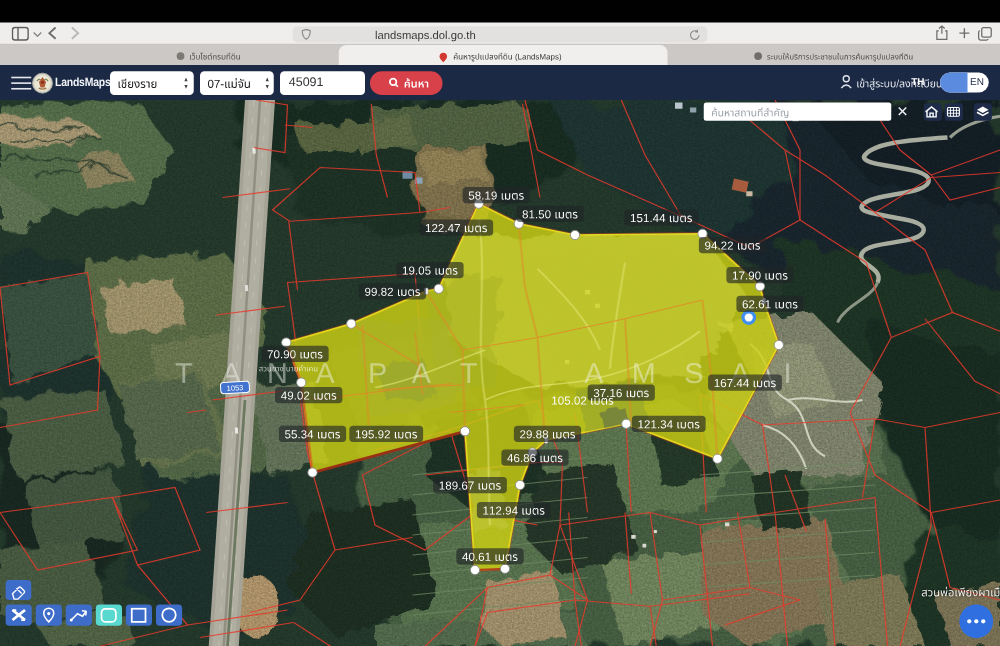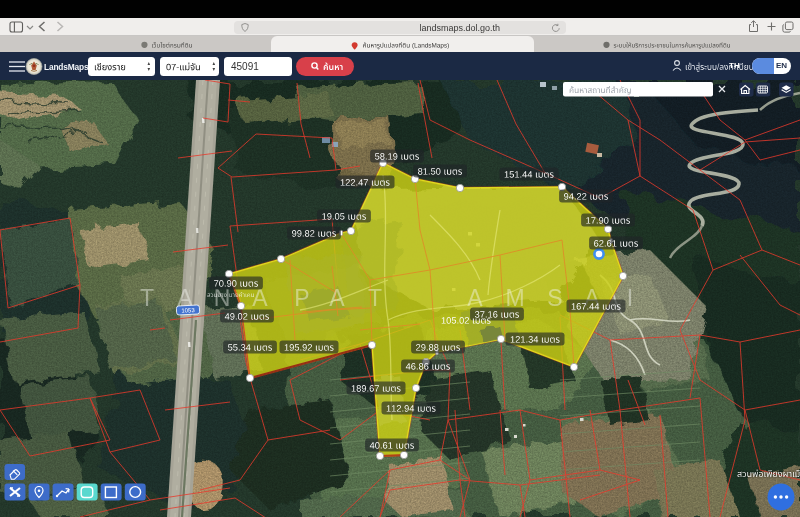--- a/index.html
+++ b/index.html
@@ -19,21 +19,21 @@
 <svg class="abs" style="left:38px;top:3px" width="8" height="11" viewBox="0 0 8 11">
         <path d="M6.5,1 L1.5,5.5 L6.5,10" fill="none" stroke="#6e6d6b" stroke-width="1.5"></path>
       </svg>
 <svg class="abs" style="left:56px;top:3px" width="8" height="11" viewBox="0 0 8 11">
         <path d="M1.5,1 L6.5,5.5 L1.5,10" fill="none" stroke="#b9b7b5" stroke-width="1.5"></path>
       </svg>
 <div class="abs" style="left:234px;top:2.5px;width:332px;height:13.5px;background:#e3e1df;border-radius:4px"></div>
 <svg class="abs" style="left:241px;top:5px" width="8" height="9" viewBox="0 0 8 9">
         <path d="M4,0.5 L7.2,1.6 C7.2,4.5 6.5,7 4,8.4 C1.5,7 0.8,4.5 0.8,1.6 Z" fill="none" stroke="#8b8a88" stroke-width="0.9"></path>
       </svg>
-<div class="abs" style="left:300px;top:4.5px;width:200px;height:11px;font-size:9px;color:#3a3938;text-align:right">landsmaps.dol.go.th</div>
+<div class="abs" style="left:300px;top:4.5px;width:200px;height:11px;font-size:9px;color:#3a3938;text-align:left">landsmaps.dol.go.th</div>
 <svg class="abs" style="left:551px;top:4.5px" width="10" height="10" viewBox="0 0 10 10">
         <path d="M8.2,5.2 A3.4,3.4 0 1 1 6.8,2.3 M6.8,0.8 L7,2.5 L5.2,2.6" fill="none" stroke="#8b8a88" stroke-width="0.9"></path>
       </svg>
 <svg class="abs" style="left:748px;top:2px" width="11" height="13" viewBox="0 0 11 13">
 <path d="M5.5,1 L5.5,7 M3.2,2.8 L5.5,0.8 L7.8,2.8" fill="none" stroke="#6e6d6b" stroke-width="1"></path>
 <path d="M3,4.6 L1.5,4.6 L1.5,11.5 L9.5,11.5 L9.5,4.6 L8,4.6" fill="none" stroke="#6e6d6b" stroke-width="1"></path>
       </svg>
 <svg class="abs" style="left:767px;top:4px" width="9" height="9" viewBox="0 0 9 9">
         <path d="M4.5,0.5 L4.5,8.5 M0.5,4.5 L8.5,4.5" stroke="#6e6d6b" stroke-width="1.1"></path>
       </svg>
@@ -84,21 +84,21 @@
 <path d="M124.5,8 l2.6,0 l-1.3,-3 z M124.5,11 l2.6,0 l-1.3,3 z" fill="#444"></path>
 </svg>
 <svg class="abs" style="left:652px;top:52px" width="148" height="28" viewBox="0 0 148 28">
 <circle cx="25" cy="11" r="2.4" fill="none" stroke="#dfe3ea" stroke-width="1.1"></circle>
       <path d="M21,18.5 q4,-5 8,0" fill="none" stroke="#dfe3ea" stroke-width="1.1"></path>
 <path transform="translate(33,17.8)" d="M1.7 0.1Q1.5 0.1 1.3 0Q1.1 -0.1 1 -0.3Q0.8 -0.5 0.8 -0.8V-4.7H1.6V-0.9Q1.6 -0.7 1.7 -0.6Q1.7 -0.5 1.9 -0.5Q2 -0.5 2.1 -0.6Q2.2 -0.6 2.3 -0.6L2.4 -0Q2.2 0 2 0.1Q1.9 0.1 1.7 0.1Z M4.7 0.1Q3.9 0.1 3.5 -0.3Q3.1 -0.7 3.1 -1.5V-2Q3.1 -2.4 3.2 -2.7Q3.3 -2.9 3.4 -3.1Q3.6 -3.3 3.7 -3.4Q3.8 -3.6 3.8 -3.8Q3.8 -3.9 3.7 -4Q3.6 -4.1 3.5 -4.1Q3.4 -4.1 3.3 -4.1Q3.1 -4 3 -4L2.9 -4.5Q3 -4.6 3.2 -4.7Q3.5 -4.7 3.6 -4.7Q4 -4.7 4.1 -4.6Q4.3 -4.5 4.4 -4.3Q4.5 -4.1 4.5 -3.9Q4.5 -3.5 4.4 -3.3Q4.3 -3.1 4.2 -2.9Q4 -2.7 3.9 -2.5Q3.8 -2.3 3.8 -2V-1.5Q3.8 -1.1 3.9 -0.9Q4.1 -0.7 4.3 -0.6Q4.5 -0.5 4.7 -0.5Q5.2 -0.5 5.4 -0.7Q5.6 -0.9 5.6 -1.4V-4.7H6.4V-1.3Q6.4 -0.7 6 -0.3Q5.5 0.1 4.7 0.1Z M3.8 -5.4V-5.8Q4 -5.8 4.2 -5.9Q4.4 -5.9 4.5 -6Q4.6 -6.1 4.6 -6.3Q4.6 -6.4 4.5 -6.5Q4.5 -6.5 4.3 -6.5Q4.2 -6.5 4.2 -6.5Q4.1 -6.5 4 -6.5L3.8 -6.9Q4 -7.1 4.2 -7.1Q4.4 -7.1 4.5 -7.1Q4.9 -7.1 5.1 -7Q5.3 -6.8 5.3 -6.5Q5.3 -6.2 5.1 -6.1Q5 -5.9 4.9 -5.8L4.8 -6H6.5V-5.4Z M9 0V-3.3Q9 -3.7 8.8 -3.9Q8.6 -4.1 8.1 -4.1Q7.8 -4.1 7.6 -4Q7.3 -4 7 -3.8V-4.5Q7.2 -4.6 7.5 -4.7Q7.8 -4.7 8.3 -4.7Q8.7 -4.7 9 -4.6Q9.4 -4.5 9.5 -4.2Q9.7 -3.9 9.7 -3.4V0Z M13.7 0V-3.1Q13.7 -3.7 13.5 -3.9Q13.2 -4.1 12.6 -4.1Q12.2 -4.1 11.8 -4Q11.4 -3.9 11.1 -3.7V-4.4Q11.3 -4.5 11.8 -4.6Q12.2 -4.7 12.7 -4.7Q13.2 -4.7 13.5 -4.6Q13.8 -4.5 13.9 -4.3Q14.2 -4.1 14.4 -3.8Q14.5 -3.6 14.5 -3.1V0ZM12.3 0.1Q11.5 0.1 11.1 -0.3Q10.7 -0.6 10.7 -1.2Q10.7 -2 11.2 -2.3Q11.8 -2.7 12.9 -2.8L13.9 -2.8V-2.2L13 -2.2Q12.1 -2.1 11.8 -1.9Q11.5 -1.7 11.5 -1.3Q11.5 -0.9 11.7 -0.7Q12 -0.5 12.4 -0.5Q12.6 -0.5 12.7 -0.5Q12.8 -0.6 12.9 -0.6L13 -0Q12.9 0 12.7 0.1Q12.5 0.1 12.3 0.1ZM13.9 -4 13.5 -4.4Q13.7 -4.4 13.9 -4.6Q14.1 -4.7 14.1 -5H14.8Q14.8 -4.7 14.7 -4.5Q14.6 -4.3 14.4 -4.2Q14.2 -4.1 13.9 -4Z M13.2 2.3Q12.7 2.3 12.4 2Q12.1 1.8 12.1 1.4V1.3Q12.1 1.1 12 1.1Q12 1.1 11.8 1.1L11.8 0.6Q11.9 0.6 12 0.6Q12.1 0.5 12.2 0.5Q12.5 0.5 12.6 0.7Q12.7 0.8 12.7 1.1V1.4Q12.7 1.5 12.9 1.6Q13 1.7 13.2 1.7Q13.5 1.7 13.6 1.6Q13.7 1.5 13.7 1.4V0.6H14.3V1.4Q14.3 1.8 14 2Q13.8 2.3 13.2 2.3Z M13.6 -5.4V-7.2H14.3V-5.4Z M17.1 0.1Q16.6 0.1 16.1 -0Q15.7 -0.1 15.4 -0.2L15.6 -0.9Q15.8 -0.8 16 -0.7Q16.3 -0.6 16.5 -0.6Q16.8 -0.5 17.1 -0.5Q17.5 -0.5 17.8 -0.7Q18.1 -0.9 18.1 -1.2Q18.1 -1.4 18 -1.5Q17.9 -1.7 17.7 -1.8Q17.5 -1.9 17.1 -2Q16.6 -2.2 16.2 -2.4Q15.9 -2.6 15.7 -2.9Q15.5 -3.1 15.5 -3.5Q15.5 -3.9 15.7 -4.2Q15.9 -4.4 16.3 -4.6Q16.7 -4.7 17.3 -4.7Q17.7 -4.7 18.1 -4.7Q18.4 -4.6 18.6 -4.5V-3.8Q18.5 -3.9 18.3 -4Q18 -4 17.8 -4.1Q17.5 -4.1 17.3 -4.1Q16.7 -4.1 16.5 -3.9Q16.2 -3.8 16.2 -3.6Q16.2 -3.4 16.3 -3.2Q16.4 -3.1 16.7 -3Q17 -2.9 17.4 -2.7Q17.8 -2.6 18.1 -2.4Q18.5 -2.2 18.7 -2Q18.9 -1.7 18.9 -1.3Q18.9 -0.9 18.7 -0.6Q18.5 -0.3 18.1 -0.1Q17.7 0.1 17.1 0.1Z M20.4 -2.9Q20.1 -2.9 19.9 -3Q19.6 -3.1 19.5 -3.3Q19.4 -3.5 19.4 -3.7Q19.4 -3.8 19.5 -3.9Q19.5 -4.1 19.6 -4.1L20.2 -4Q20.2 -4 20.2 -3.9Q20.2 -3.9 20.2 -3.8Q20.2 -3.7 20.2 -3.6Q20.3 -3.5 20.4 -3.5H21.7V-2.9ZM20.4 -0.5Q20.1 -0.5 19.9 -0.7Q19.6 -0.8 19.5 -0.9Q19.4 -1.1 19.4 -1.3Q19.4 -1.4 19.5 -1.5Q19.5 -1.7 19.6 -1.8L20.2 -1.7Q20.2 -1.6 20.2 -1.5Q20.2 -1.5 20.2 -1.4Q20.2 -1.3 20.2 -1.2Q20.3 -1.1 20.4 -1.1H21.7V-0.5Z M24.4 0.1Q23.4 0.1 23 -0.4Q22.6 -0.8 22.6 -1.7V-4.7H23.3V-1.7Q23.3 -1.1 23.6 -0.8Q23.9 -0.5 24.4 -0.5Q25 -0.5 25.3 -0.8Q25.6 -1.1 25.6 -1.7V-4.7H26.3V-1.7Q26.3 -0.8 25.9 -0.4Q25.5 0.1 24.4 0.1Z M29.5 0.1Q28.5 0.1 28 -0.4Q27.6 -0.8 27.6 -1.7V-4.7H28.4V-1.7Q28.4 -1.1 28.6 -0.8Q28.9 -0.5 29.5 -0.5Q30.1 -0.5 30.3 -0.8Q30.6 -1.1 30.6 -1.7V-4.7H31.4V-1.7Q31.4 -0.8 30.9 -0.4Q30.5 0.1 29.5 0.1Z M32 0.1 33.7 -6.2H34.3L32.6 0.1Z M37.6 0V-3.1Q37.6 -3.7 37.4 -3.9Q37.1 -4.1 36.5 -4.1Q36.1 -4.1 35.7 -4Q35.4 -3.9 35 -3.7V-4.4Q35.2 -4.5 35.7 -4.6Q36.1 -4.7 36.6 -4.7Q37.1 -4.7 37.4 -4.6Q37.7 -4.5 37.9 -4.4Q38.2 -4.2 38.3 -3.9Q38.4 -3.6 38.4 -3.1V0ZM36.2 0.1Q35.4 0.1 35 -0.3Q34.6 -0.6 34.6 -1.2Q34.6 -2 35.2 -2.3Q35.7 -2.7 36.8 -2.8L37.8 -2.8V-2.2L36.9 -2.2Q36.1 -2.1 35.7 -1.9Q35.4 -1.7 35.4 -1.3Q35.4 -0.9 35.6 -0.7Q35.9 -0.5 36.3 -0.5Q36.5 -0.5 36.6 -0.5Q36.7 -0.6 36.8 -0.6L36.9 -0Q36.8 0 36.6 0.1Q36.4 0.1 36.2 0.1Z M40.4 0 39 -4.7H39.7L41 -0.7H41.1Q41.3 -0.7 41.5 -0.8Q41.7 -0.9 41.8 -1Q42.1 -1.3 42.2 -1.7Q42.3 -2.1 42.3 -2.6Q42.3 -3.3 42 -3.7Q41.7 -4.1 41.1 -4.1Q41 -4.1 40.9 -4.1Q40.8 -4 40.7 -4L40.5 -4.6Q40.7 -4.7 40.9 -4.7Q41 -4.7 41.2 -4.7Q41.6 -4.7 41.9 -4.6Q42.3 -4.5 42.5 -4.2Q42.8 -3.9 42.9 -3.5Q43.1 -3.1 43.1 -2.5Q43.1 -1.9 42.9 -1.4Q42.7 -0.8 42.4 -0.5Q42.1 -0.3 41.8 -0.1Q41.4 0 40.9 0Z M44.2 0V-4.7H44.7L44.8 -3.9H44.8Q45 -4.3 45.4 -4.5Q45.8 -4.7 46.3 -4.7Q46.8 -4.7 47.2 -4.6Q47.5 -4.4 47.7 -4Q47.9 -3.7 47.9 -3.1V0H47.2V-3.1Q47.2 -3.6 46.9 -3.8Q46.7 -4.1 46.2 -4.1Q45.8 -4.1 45.5 -3.9Q45.2 -3.7 45.1 -3.4Q44.9 -3.1 44.9 -2.7V0Z M49.8 -2.9Q49.5 -2.9 49.3 -3Q49 -3.1 48.9 -3.3Q48.8 -3.5 48.8 -3.7Q48.8 -3.8 48.9 -3.9Q48.9 -4.1 49 -4.1L49.6 -4Q49.6 -4 49.6 -3.9Q49.6 -3.9 49.6 -3.8Q49.6 -3.7 49.6 -3.6Q49.7 -3.5 49.8 -3.5H51.1V-2.9ZM49.8 -0.5Q49.5 -0.5 49.3 -0.7Q49 -0.8 48.9 -0.9Q48.8 -1.1 48.8 -1.3Q48.8 -1.4 48.9 -1.5Q48.9 -1.7 49 -1.8L49.6 -1.7Q49.6 -1.6 49.6 -1.5Q49.6 -1.5 49.6 -1.4Q49.6 -1.3 49.6 -1.2Q49.7 -1.1 49.8 -1.1H51.1V-0.5Z M53 0.1Q52.8 0.1 52.6 0Q52.4 -0.1 52.2 -0.3Q52.1 -0.5 52.1 -0.8V-4.7H52.9V-0.9Q52.9 -0.7 52.9 -0.6Q53 -0.5 53.2 -0.5Q53.3 -0.5 53.4 -0.6Q53.5 -0.6 53.5 -0.6L53.6 -0Q53.5 0 53.3 0.1Q53.2 0.1 53 0.1Z M56.3 0.1Q55.3 0.1 54.8 -0.4Q54.4 -0.8 54.4 -1.7V-4.7H55.1V-1.7Q55.1 -1.1 55.4 -0.8Q55.7 -0.5 56.3 -0.5Q56.8 -0.5 57.1 -0.8Q57.4 -1.1 57.4 -1.7V-4.7H58.1V-1.7Q58.1 -0.8 57.7 -0.4Q57.3 0.1 56.3 0.1Z M54.4 -5.4V-5.7L55 -6H58V-5.4ZM57.3 -5.7V-6.7H58V-5.7Z M61.2 0.1Q60.5 0.1 60.1 -0.1Q59.7 -0.3 59.5 -0.6Q59.3 -0.9 59.3 -1.4Q59.3 -1.8 59.4 -2Q59.6 -2.2 59.7 -2.3Q59.9 -2.4 60.1 -2.5V-2.5Q59.9 -2.6 59.7 -2.7Q59.6 -2.8 59.4 -3Q59.3 -3.2 59.3 -3.6Q59.3 -3.9 59.4 -4.1Q59.6 -4.4 59.9 -4.5Q60.2 -4.7 60.7 -4.7Q60.9 -4.7 61.1 -4.7Q61.3 -4.7 61.5 -4.6L61.3 -4Q61.2 -4 61.1 -4.1Q60.9 -4.1 60.8 -4.1Q60.4 -4.1 60.2 -3.9Q60.1 -3.8 60.1 -3.5Q60.1 -3.2 60.2 -3Q60.4 -2.9 60.6 -2.8Q60.8 -2.8 61.1 -2.8H61.3V-2.2H61.1Q60.6 -2.2 60.3 -2Q60.1 -1.9 60.1 -1.4Q60.1 -1.2 60.2 -1Q60.3 -0.8 60.5 -0.7Q60.8 -0.5 61.2 -0.5Q61.6 -0.5 61.9 -0.7Q62.1 -0.8 62.2 -1Q62.3 -1.2 62.3 -1.5V-4.7H63.1V-1.6Q63.1 -0.7 62.6 -0.3Q62.2 0.1 61.2 0.1Z M66 0.1Q65.5 0.1 65.1 -0.1Q64.7 -0.3 64.6 -0.6Q64.4 -1 64.4 -1.5V-4.7H65.1V-1.6Q65.1 -1.1 65.4 -0.8Q65.6 -0.6 66.1 -0.6Q66.7 -0.6 67.1 -0.9Q67.4 -1.3 67.4 -2V-4.7H68.1V0H67.5L67.5 -0.7H67.4Q67.3 -0.3 66.9 -0.1Q66.5 0.1 66 0.1Z" fill="#eef1f6"></path>
 </svg>
 <div class="abs" style="left:752px;top:58px;width:39px;height:16px;background:#fff;border-radius:8.5px"></div>
 <div class="abs" style="left:752px;top:58px;width:22px;height:16px;background:#5b8bdf;border-radius:8.5px 0 0 8.5px"></div>
 <div class="abs" style="left:729px;top:61px;font-size:8px;font-weight:700;color:#fff">TH</div>
-<div class="abs" style="left:776px;top:61px;font-size:8px;font-weight:700;color:#23304d">EN</div>
+<div class="abs" style="left:776px;top:61px;font-size:8px;font-weight:400;color:#23304d">EN</div>
 <svg class="abs" style="left:0;top:80px" width="800" height="437" viewBox="0 0 800 437">
       <defs>
 <filter id="blob" x="-20%" y="-20%" width="140%" height="140%">
  <feTurbulence type="fractalNoise" baseFrequency="0.035" numOctaves="3" seed="7" result="n"></feTurbulence>
  <feDisplacementMap in="SourceGraphic" in2="n" scale="30"></feDisplacementMap>
  <feGaussianBlur stdDeviation="0.7"></feGaussianBlur>
 </filter>
 <filter id="blob2" x="-20%" y="-20%" width="140%" height="140%">
  <feTurbulence type="fractalNoise" baseFrequency="0.06" numOctaves="3" seed="3" result="n"></feTurbulence>
  <feDisplacementMap in="SourceGraphic" in2="n" scale="15"></feDisplacementMap>

